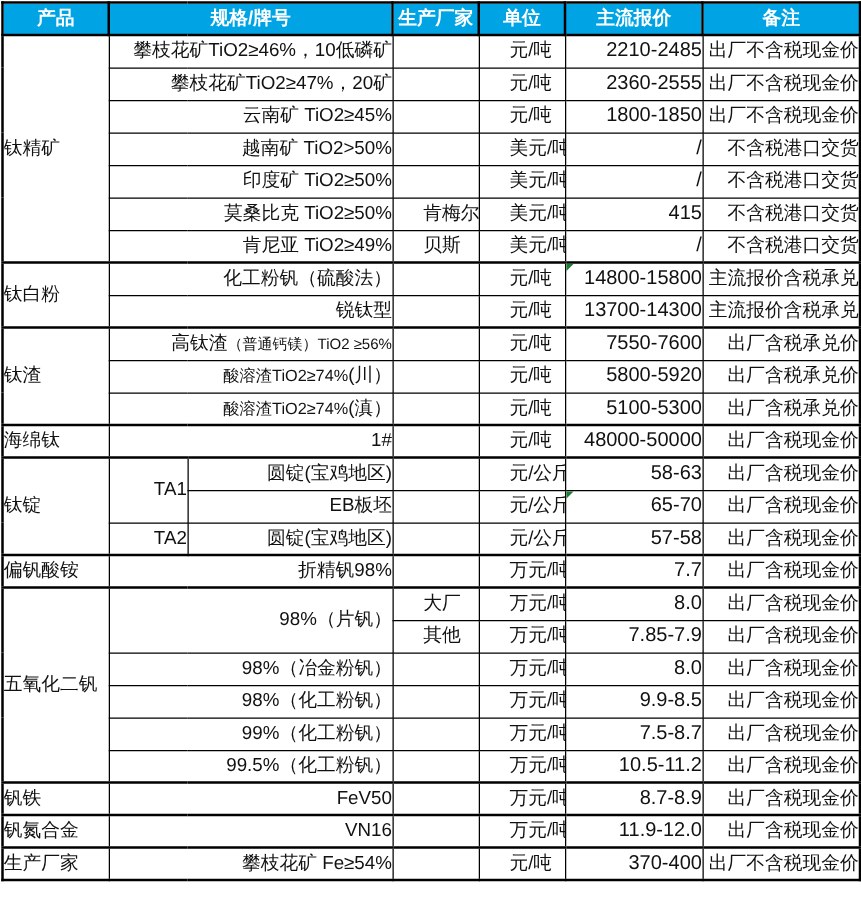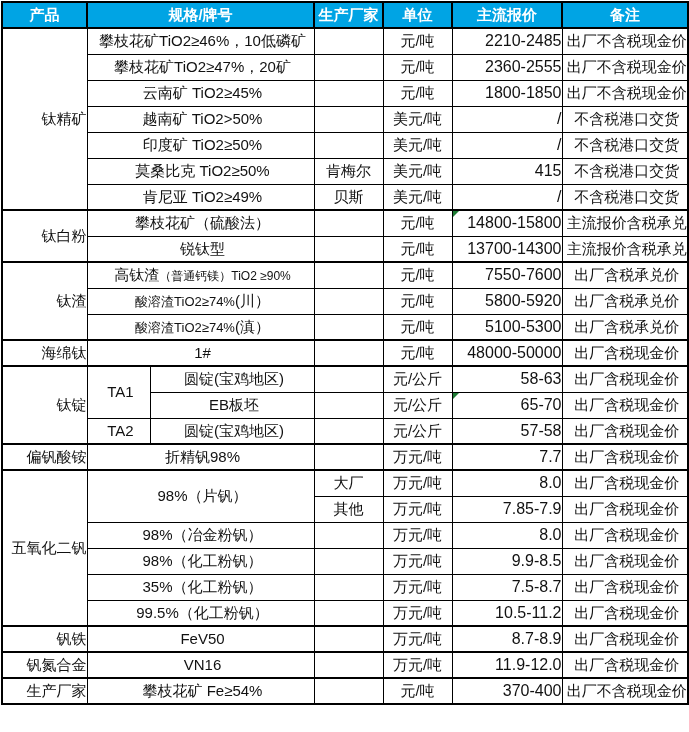--- a/index.html
+++ b/index.html
@@ -25,23 +25,23 @@
   th,td{
     border:1px solid var(--grid);
     height:26px;overflow:hidden;white-space:nowrap;
     vertical-align:middle;font-size:15px;line-height:1.1;
   }
   thead th{
     background:var(--header-bg);color:var(--header-fg);
     font-weight:bold;text-align:center;border-width:2px;
   }
   tr.g>td{border-top-width:2px;}
-  .c-prod{text-align:right;}
-  .c-spec,.c-speca,.c-specb,.c-note{text-align:center;padding-left:4px;}
-  .c-mfr,.c-unit{text-align:center;}
+  .c-prod{text-align:left;}
+  .c-spec,.c-speca,.c-specb,.c-note{text-align:right;padding-left:4px;}
+  .c-mfr,.c-unit{text-align:left;padding-left:24px;}
   .c-price{text-align:right;font-size:16px;position:relative;}
   .sm{font-size:12px;}
   .cond{font-size:13px;}
   .tri{
     position:absolute;left:0;top:0;width:0;height:0;display:block;
     border-top:6px solid var(--comment);border-right:6px solid transparent;
   }
 </style>
 </head>
 <body>
@@ -114,37 +114,37 @@
     <tr>
       <td class="c-spec" colspan="2">肯尼亚 TiO2≥49%</td>
       <td class="c-mfr">贝斯</td>
       <td class="c-unit">美元/吨</td>
       <td class="c-price">/</td>
       <td class="c-note">不含税港口交货</td>
     </tr>
 
     <tr class="g">
       <td class="c-prod" rowspan="2">钛白粉</td>
-      <td class="c-spec" colspan="2">攀枝花矿（硫酸法）</td>
+      <td class="c-spec" colspan="2">化工粉钒（硫酸法）</td>
       <td class="c-mfr"></td>
       <td class="c-unit">元/吨</td>
       <td class="c-price"><i class="tri"></i><span>14800-15800</span></td>
       <td class="c-note">主流报价含税承兑</td>
     </tr>
     <tr>
       <td class="c-spec" colspan="2">锐钛型</td>
       <td class="c-mfr"></td>
       <td class="c-unit">元/吨</td>
       <td class="c-price">13700-14300</td>
       <td class="c-note">主流报价含税承兑</td>
     </tr>
 
     <tr class="g">
       <td class="c-prod" rowspan="3">钛渣</td>
-      <td class="c-spec" colspan="2"><span>高钛渣</span><span class="sm">（普通钙镁）</span><span class="sm">TiO2 ≥90%</span></td>
+      <td class="c-spec" colspan="2"><span>高钛渣</span><span class="sm">（普通钙镁）</span><span class="sm">TiO2 ≥56%</span></td>
       <td class="c-mfr"></td>
       <td class="c-unit">元/吨</td>
       <td class="c-price">7550-7600</td>
       <td class="c-note">出厂含税承兑价</td>
     </tr>
     <tr>
       <td class="c-spec" colspan="2"><span class="cond">酸溶渣TiO2≥74%</span><span>(川）</span></td>
       <td class="c-mfr"></td>
       <td class="c-unit">元/吨</td>
       <td class="c-price">5800-5920</td>
@@ -223,21 +223,21 @@
       <td class="c-note">出厂含税现金价</td>
     </tr>
     <tr>
       <td class="c-spec" colspan="2">98%（化工粉钒）</td>
       <td class="c-mfr"></td>
       <td class="c-unit">万元/吨</td>
       <td class="c-price">9.9-8.5</td>
       <td class="c-note">出厂含税现金价</td>
     </tr>
     <tr>
-      <td class="c-spec" colspan="2">35%（化工粉钒）</td>
+      <td class="c-spec" colspan="2">99%（化工粉钒）</td>
       <td class="c-mfr"></td>
       <td class="c-unit">万元/吨</td>
       <td class="c-price">7.5-8.7</td>
       <td class="c-note">出厂含税现金价</td>
     </tr>
     <tr>
       <td class="c-spec" colspan="2">99.5%（化工粉钒）</td>
       <td class="c-mfr"></td>
       <td class="c-unit">万元/吨</td>
       <td class="c-price">10.5-11.2</td>

